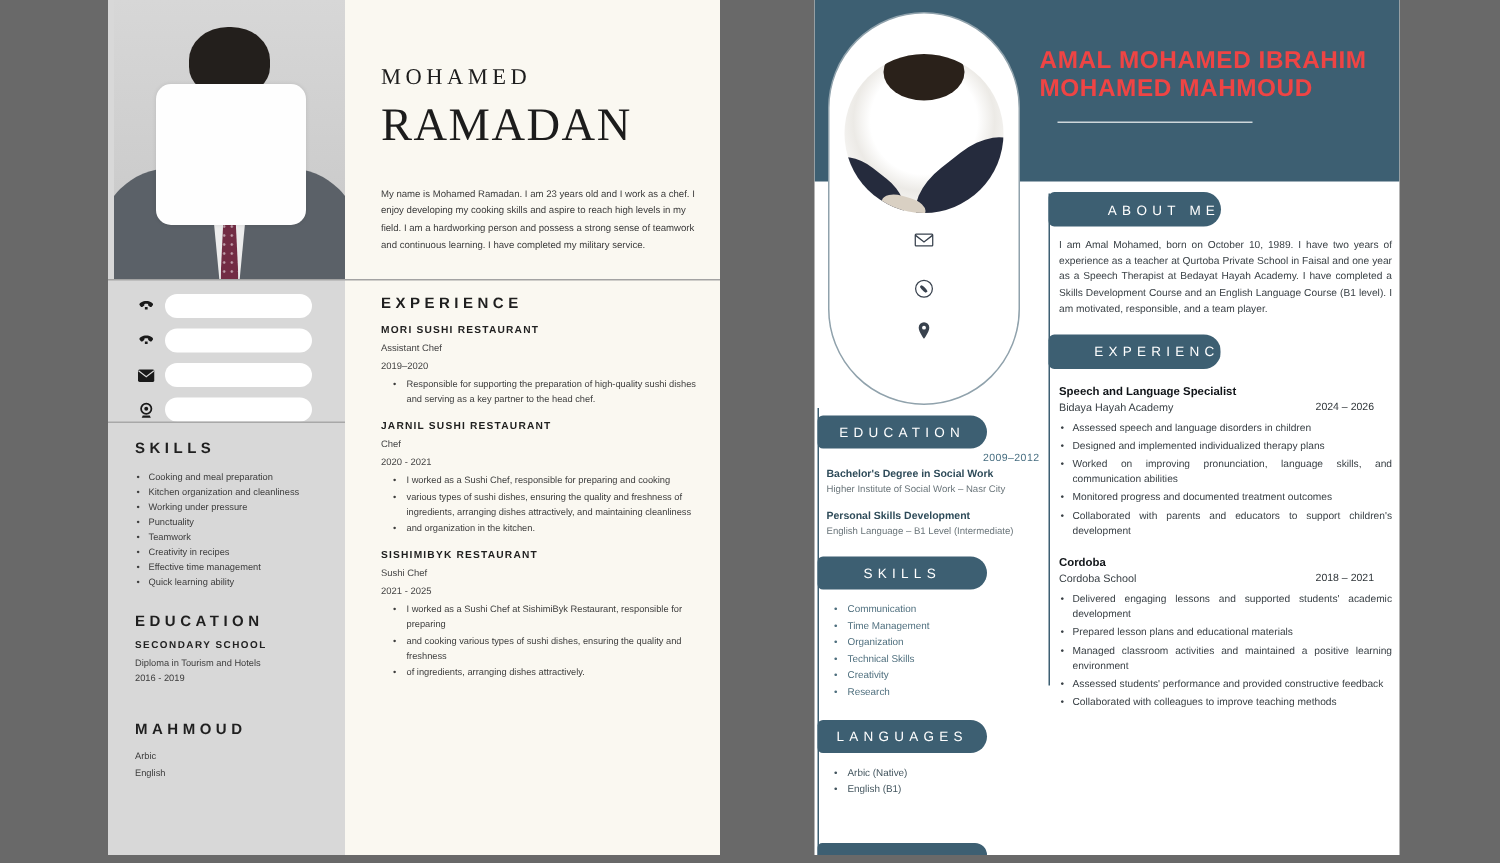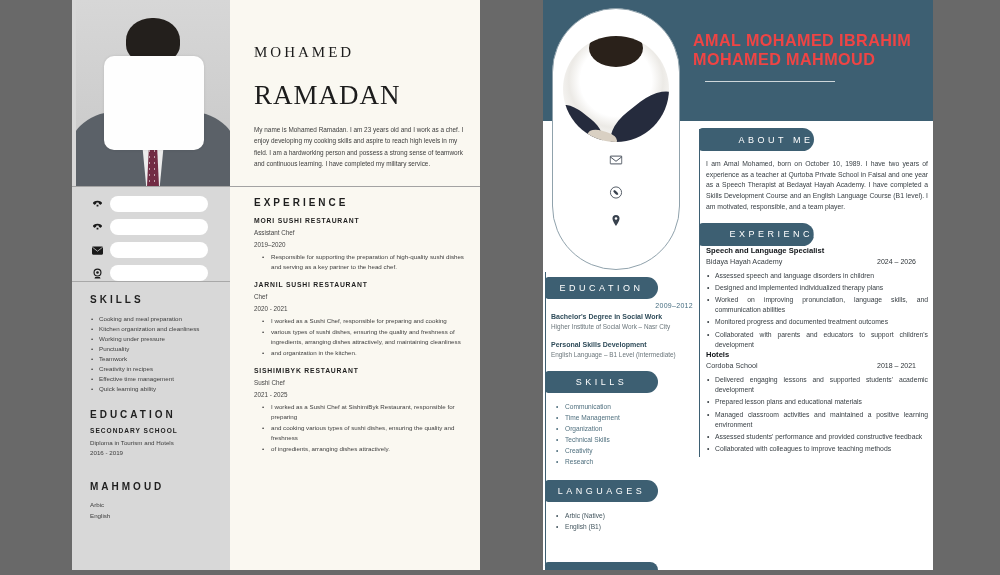--- a/index.html
+++ b/index.html
@@ -40,21 +40,21 @@
   .lp-school{margin-top:7px;font-size:6.6px;font-weight:bold;letter-spacing:1px;color:#222;}
   .lp-degree{margin-top:5px;font-size:6.2px;color:#3d3d3d;}
   .lp-edu-dates{margin-top:3px;font-size:6.2px;color:#3d3d3d;}
   .lp-lang-h{margin-top:25px;}
   .lp-lang-list{margin-top:7px;}
   .lp-lang-list li{font-size:6.2px;line-height:11px;color:#3d3d3d;}
 
   .lp-main{position:absolute;left:158px;top:0;width:282px;height:100%;}
   .lp-namewrap{position:absolute;left:24px;top:44px;width:206px;color:#1c1c1c;}
   .lp-name-first{font-family:"Liberation Serif",serif;font-size:15px;letter-spacing:3px;}
-  .lp-name-last{font-family:"Liberation Serif",serif;font-size:27px;letter-spacing:1px;margin-top:19px;}
+  .lp-name-last{font-family:"Liberation Serif",serif;font-size:31px;letter-spacing:1px;margin-top:4px;}
   .lp-summary{position:absolute;left:24px;top:124px;width:218px;font-size:6.4px;line-height:1.78;color:#3c3c3c;}
   .lp-exp{position:absolute;left:24px;top:186px;width:218px;padding-top:11px;}
   .lp-job{margin-top:9px;}
   .lp-job-company{font-size:6.8px;font-weight:bold;letter-spacing:.8px;color:#1f1f1f;margin-top:3px;}
   .lp-job-role{font-size:6.3px;color:#454545;margin-top:5px;}
   .lp-job-dates{font-size:6.3px;color:#454545;margin-top:5px;}
   .lp-job-bullets{margin-top:4px;margin-left:8px;}
   .lp-job-bullets li{position:relative;font-size:6.2px;line-height:1.62;color:#3d3d3d;padding-left:9px;margin-top:1px;}
   .lp-job-bullets li::before{content:"•";position:absolute;left:0;}
 
@@ -79,21 +79,21 @@
 
   .pill{background:#3d5f72;color:#ffffff;display:flex;align-items:center;justify-content:center;
         letter-spacing:3.5px;font-size:9px;border-radius:4px 12px 12px 4px;box-sizing:border-box;}
 
   .rp-vline-right{position:absolute;left:156px;top:129px;width:1px;height:328px;background:#3d5f72;}
   .rp-rightcol{position:absolute;left:156px;top:128px;width:230px;}
   .rp-pill-right{width:115px;height:23px;padding-left:39px;}
   .rp-about-text{margin:8px 1px 0 7px;font-size:6.8px;line-height:1.58;text-align:justify;color:#3a4146;}
   .rp-exp-pill{margin-top:10px;}
   .rp-jobs{margin-left:7px;margin-right:1px;}
-  .rp-job{}
+  .rp-job{margin-top:10px;}
   .rp-job-head{display:flex;align-items:flex-end;}
   .rp-job-titlewrap{flex:1;}
   .rp-job-title{font-size:7.6px;font-weight:bold;color:#101418;}
   .rp-job-org{font-size:7.2px;color:#3a4146;margin-top:2px;}
   .rp-job-dates{font-size:7px;color:#2f3539;margin:0 12px 1px 0;}
   .rp-job-bullets{margin-top:5px;}
   .rp-job-bullets li{position:relative;font-size:6.8px;line-height:1.5;text-align:justify;color:#3a4146;padding-left:9px;margin-top:2px;}
   .rp-job-bullets li::before{content:"•";position:absolute;left:1px;}
 
   .rp-vline-mid{position:absolute;left:2px;top:272px;width:1px;height:298px;background:#3d5f72;}
@@ -327,21 +327,21 @@
               <li>Designed and implemented individualized therapy plans</li>
               <li>Worked on improving pronunciation, language skills, and communication abilities</li>
               <li>Monitored progress and documented treatment outcomes</li>
               <li>Collaborated with parents and educators to support children's development</li>
             </ul>
           </div>
 
           <div class="rp-job">
             <div class="rp-job-head">
               <div class="rp-job-titlewrap">
-                <div class="rp-job-title">Hotels</div>
+                <div class="rp-job-title">Cordoba</div>
                 <div class="rp-job-org">Cordoba School</div>
               </div>
               <div class="rp-job-dates">2018 – 2021</div>
             </div>
             <ul class="rp-job-bullets">
 
             <li>Delivered engaging lessons and supported students' academic development</li>
               <li>Prepared lesson plans and educational materials</li>
               <li>Managed classroom activities and maintained a positive learning environment</li>
               <li>Assessed students' performance and provided constructive feedback</li>

